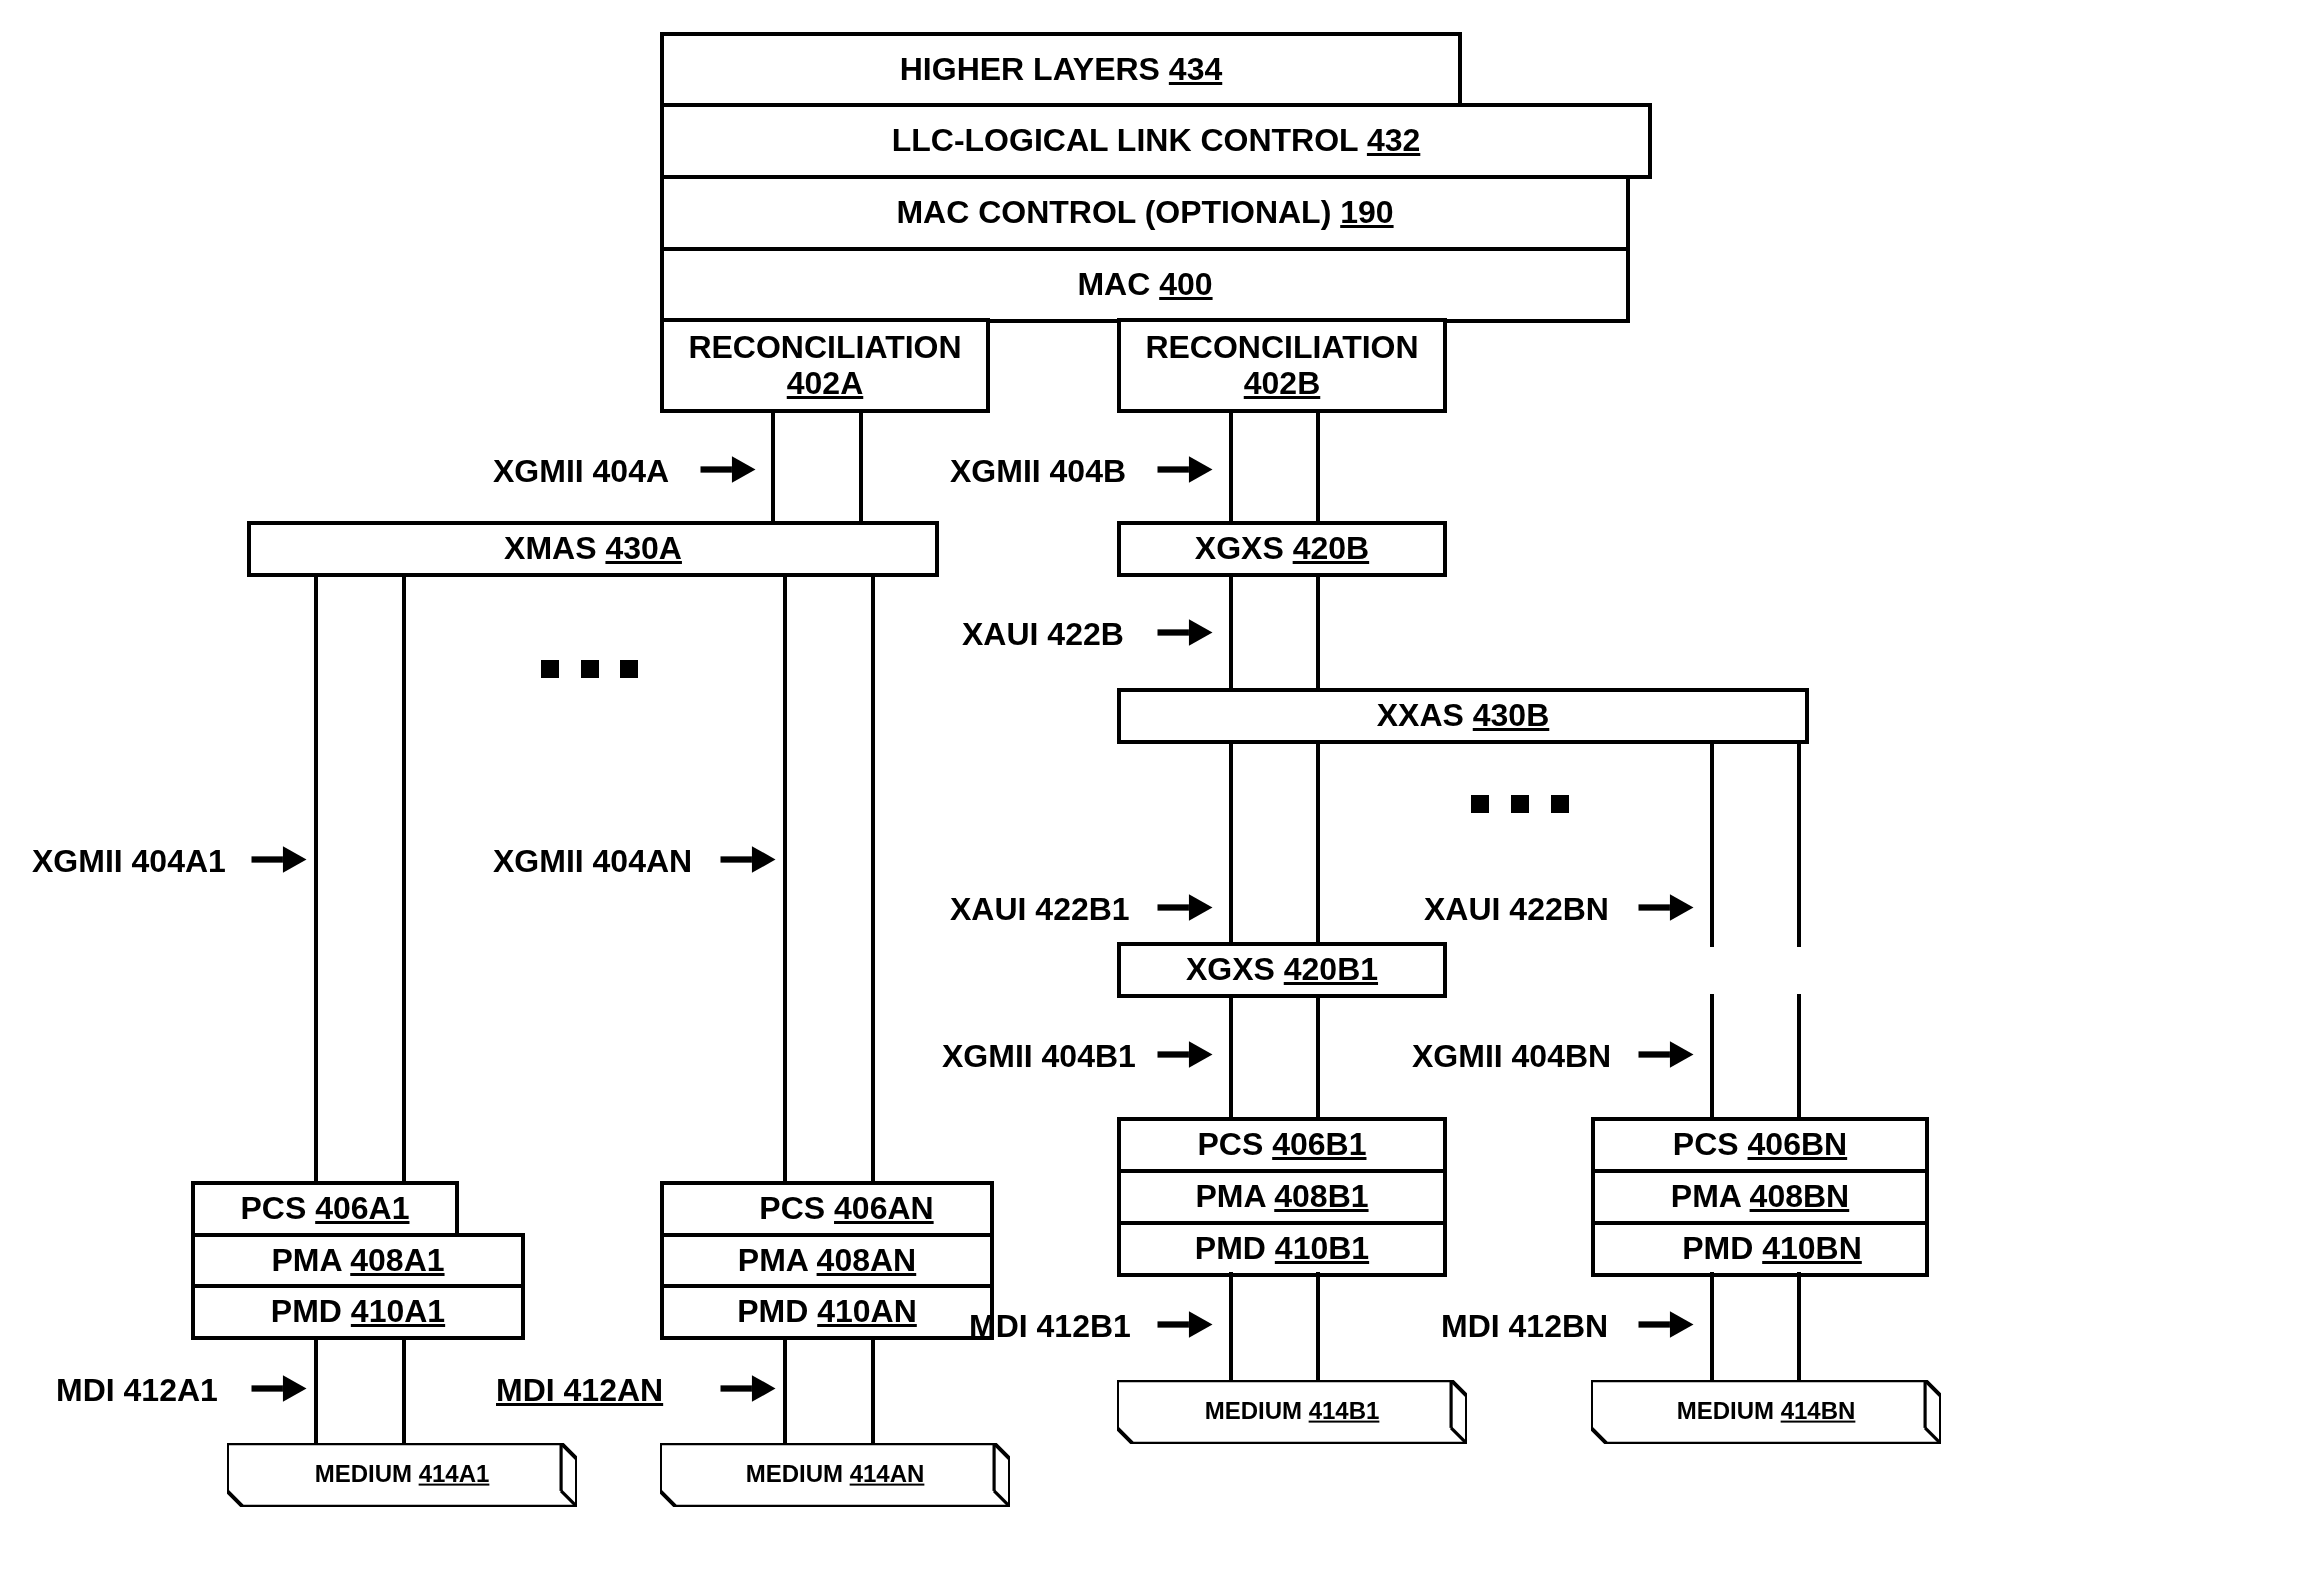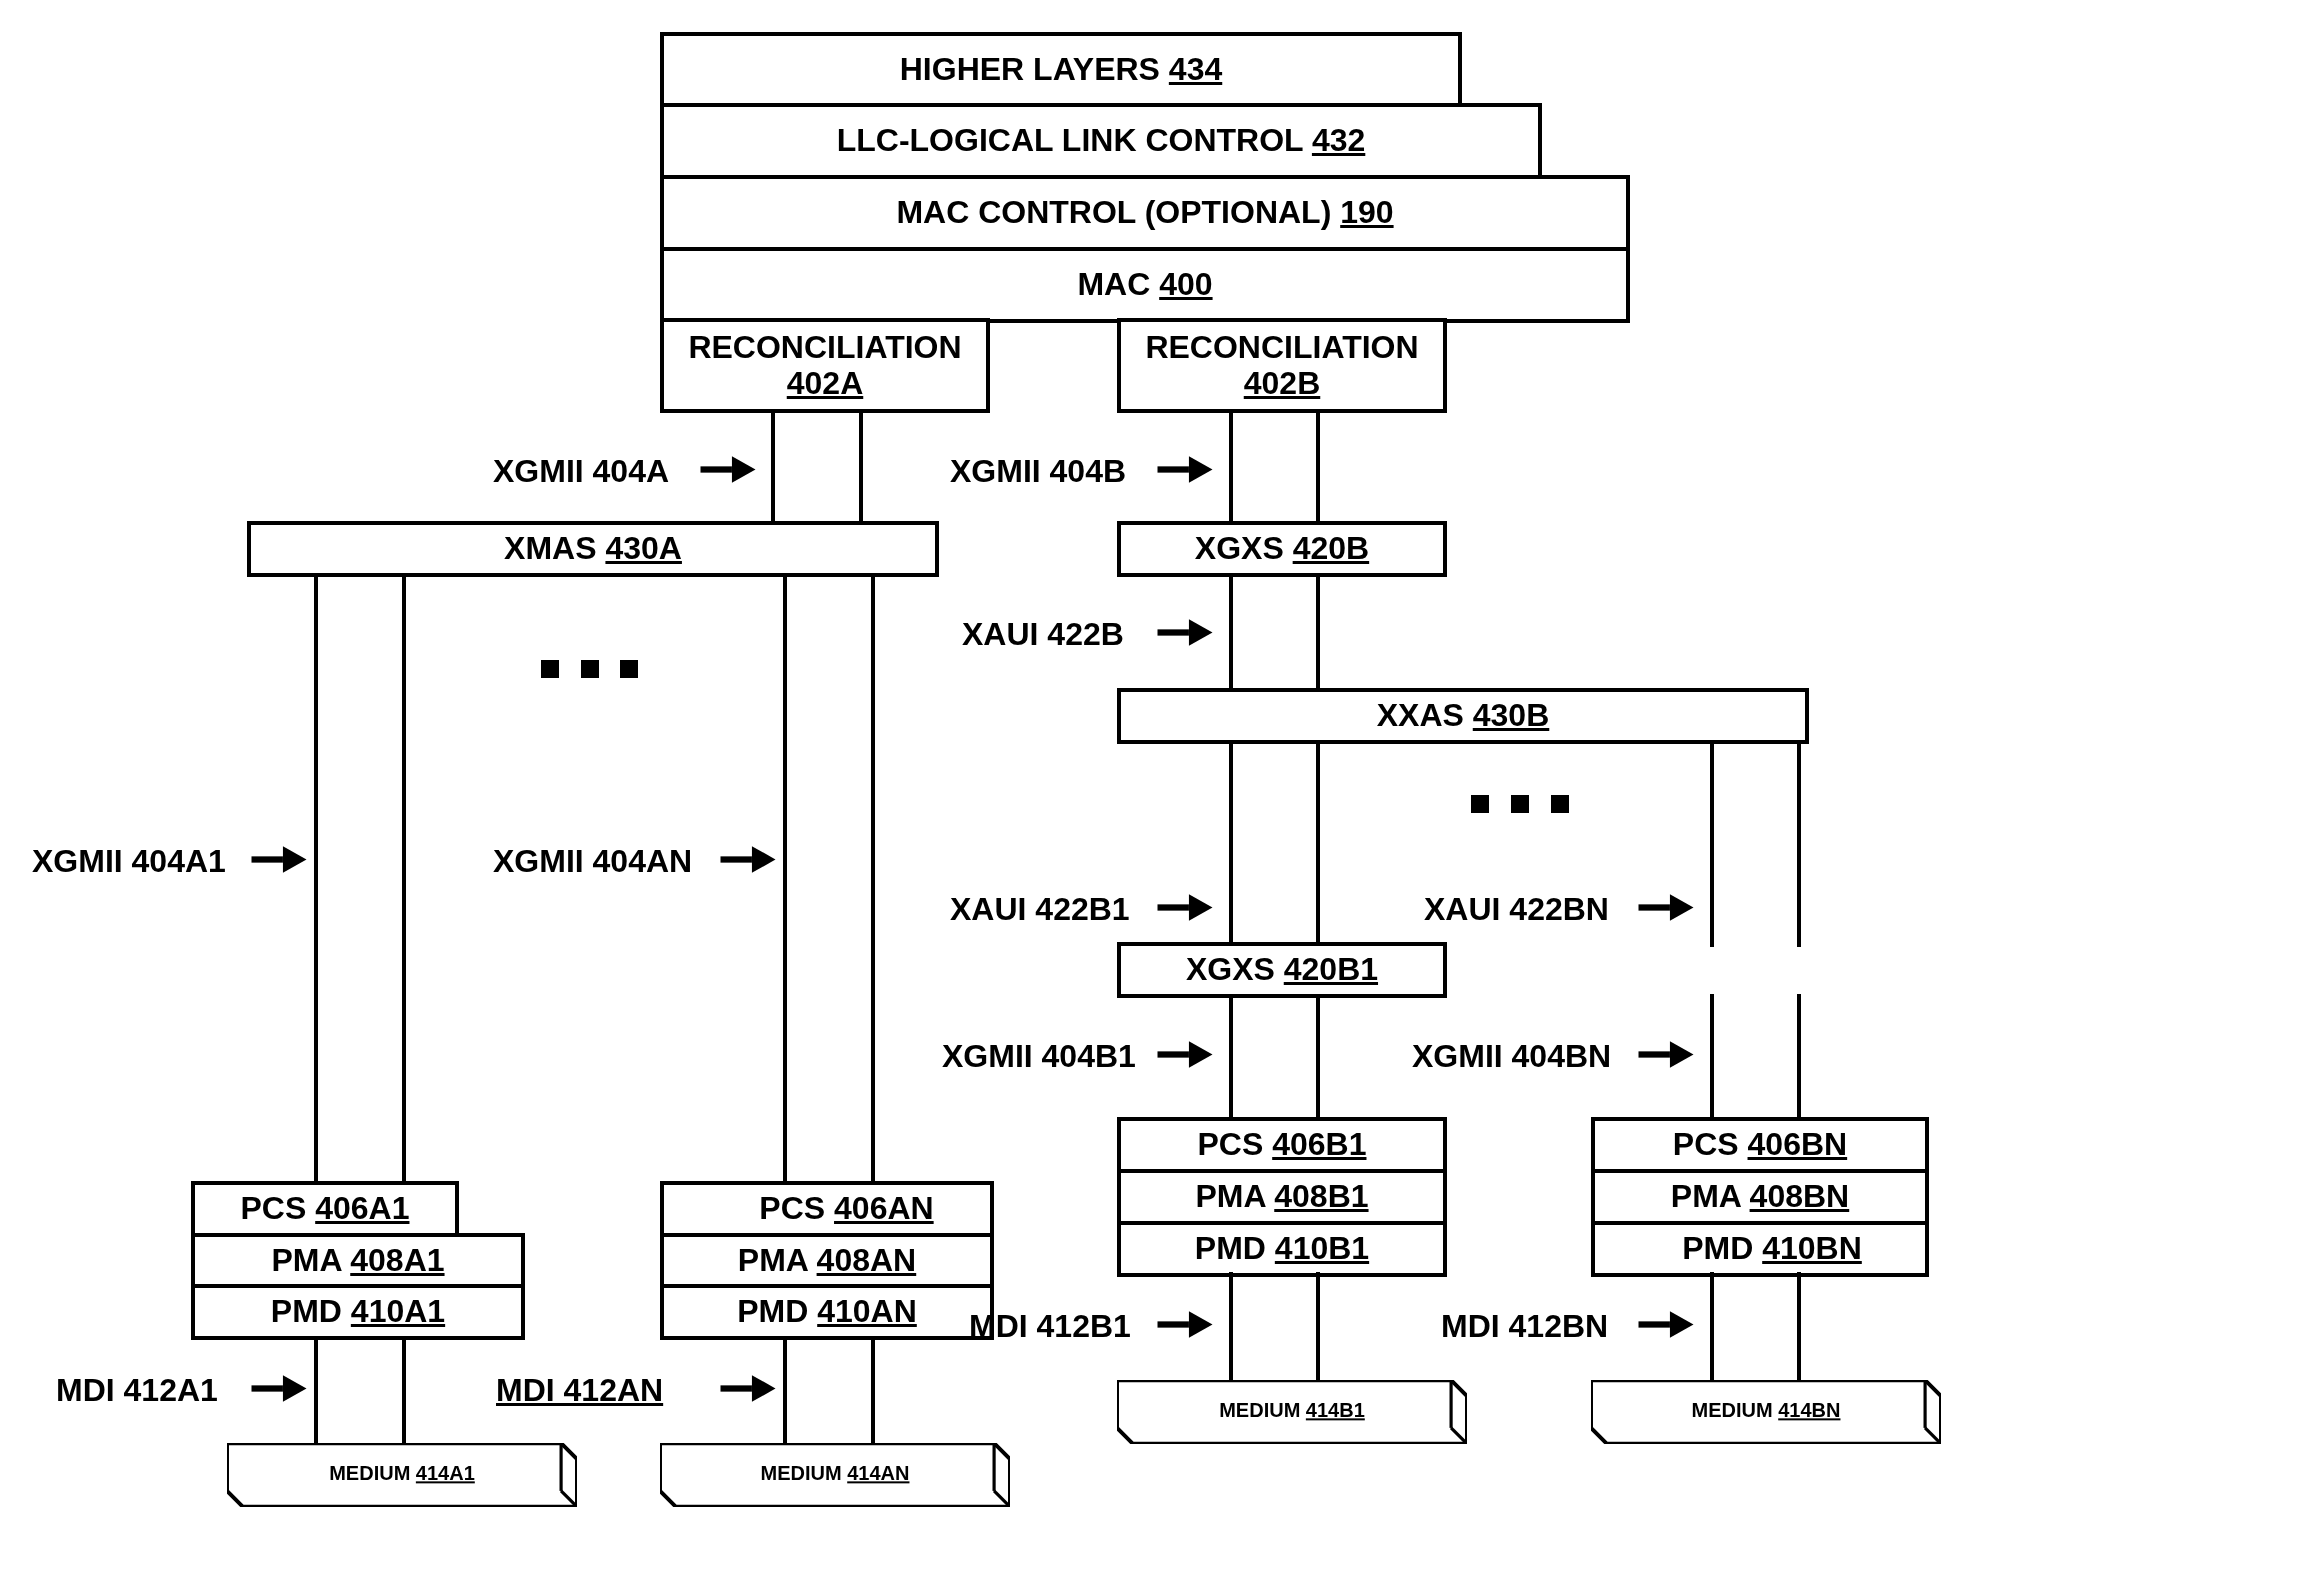--- a/index.html
+++ b/index.html
@@ -43,42 +43,42 @@
   }
   .arrow svg { display: block; }
   .dot {
     position: absolute;
     width: 17.5px;
     height: 17.5px;
     background: #000;
   }
   .medium {
     position: absolute;
-    font-size: 20px;
+    font-size: 24px;
   }
   .medium svg {
     position: absolute;
     top: 0; left: 0;
   }
   .medium .txt {
     position: absolute;
     top: 50%; left: 50%;
     transform: translate(-50%, -55%);
     white-space: nowrap;
   }
 </style>
 </head>
 <body>
 
 <div class="canvas">
 
   <div class="box" style="left:660px; top:32px; width:802px; height:76px;">
     <span><span>HIGHER LAYERS </span><span class="u">434</span></span>
   </div>
-  <div class="box" style="left:660px; top:103px; width:882px; height:76px;">
+  <div class="box" style="left:660px; top:103px; width:992px; height:76px;">
     <span><span>LLC-LOGICAL LINK CONTROL </span><span class="u">432</span></span>
   </div>
   <div class="box" style="left:660px; top:175px; width:970px; height:76px;">
     <span><span>MAC CONTROL (OPTIONAL) </span><span class="u">190</span></span>
   </div>
   <div class="box" style="left:660px; top:247px; width:970px; height:76px;">
     <span><span>MAC </span><span class="u">400</span></span>
   </div>
 
   <div class="box" style="left:660px; top:318px; width:330px; height:95px; flex-direction:column;">

